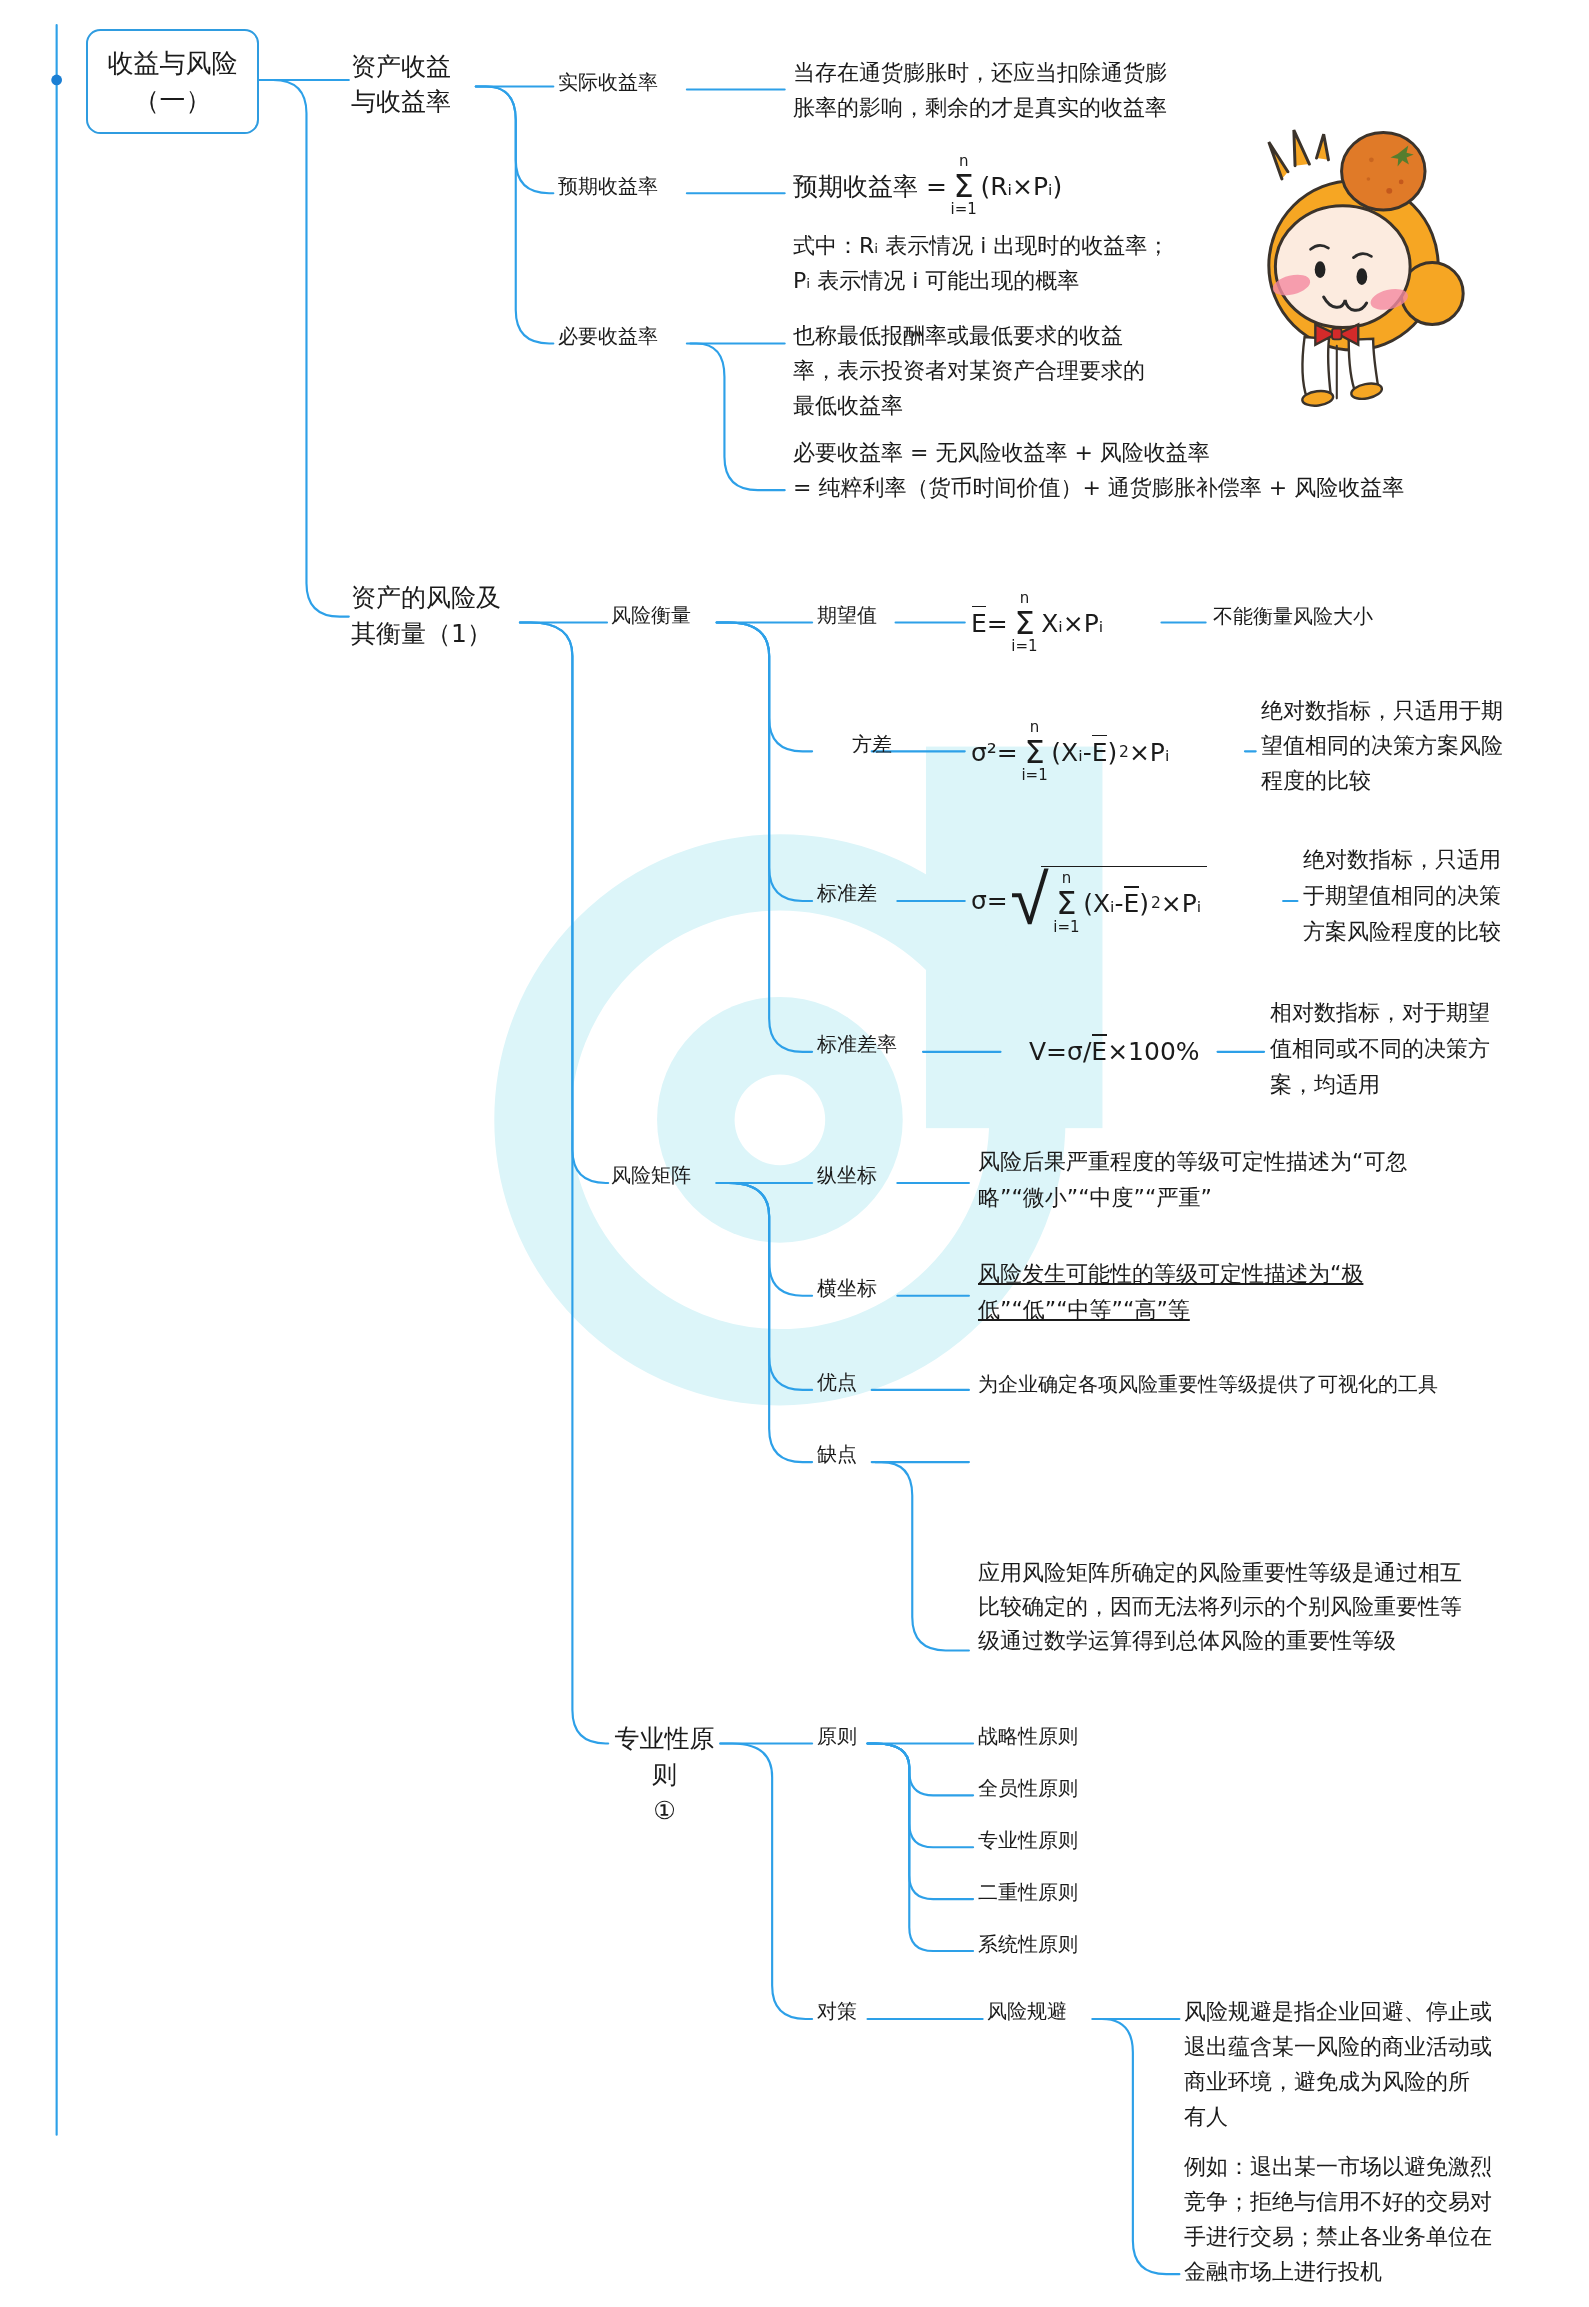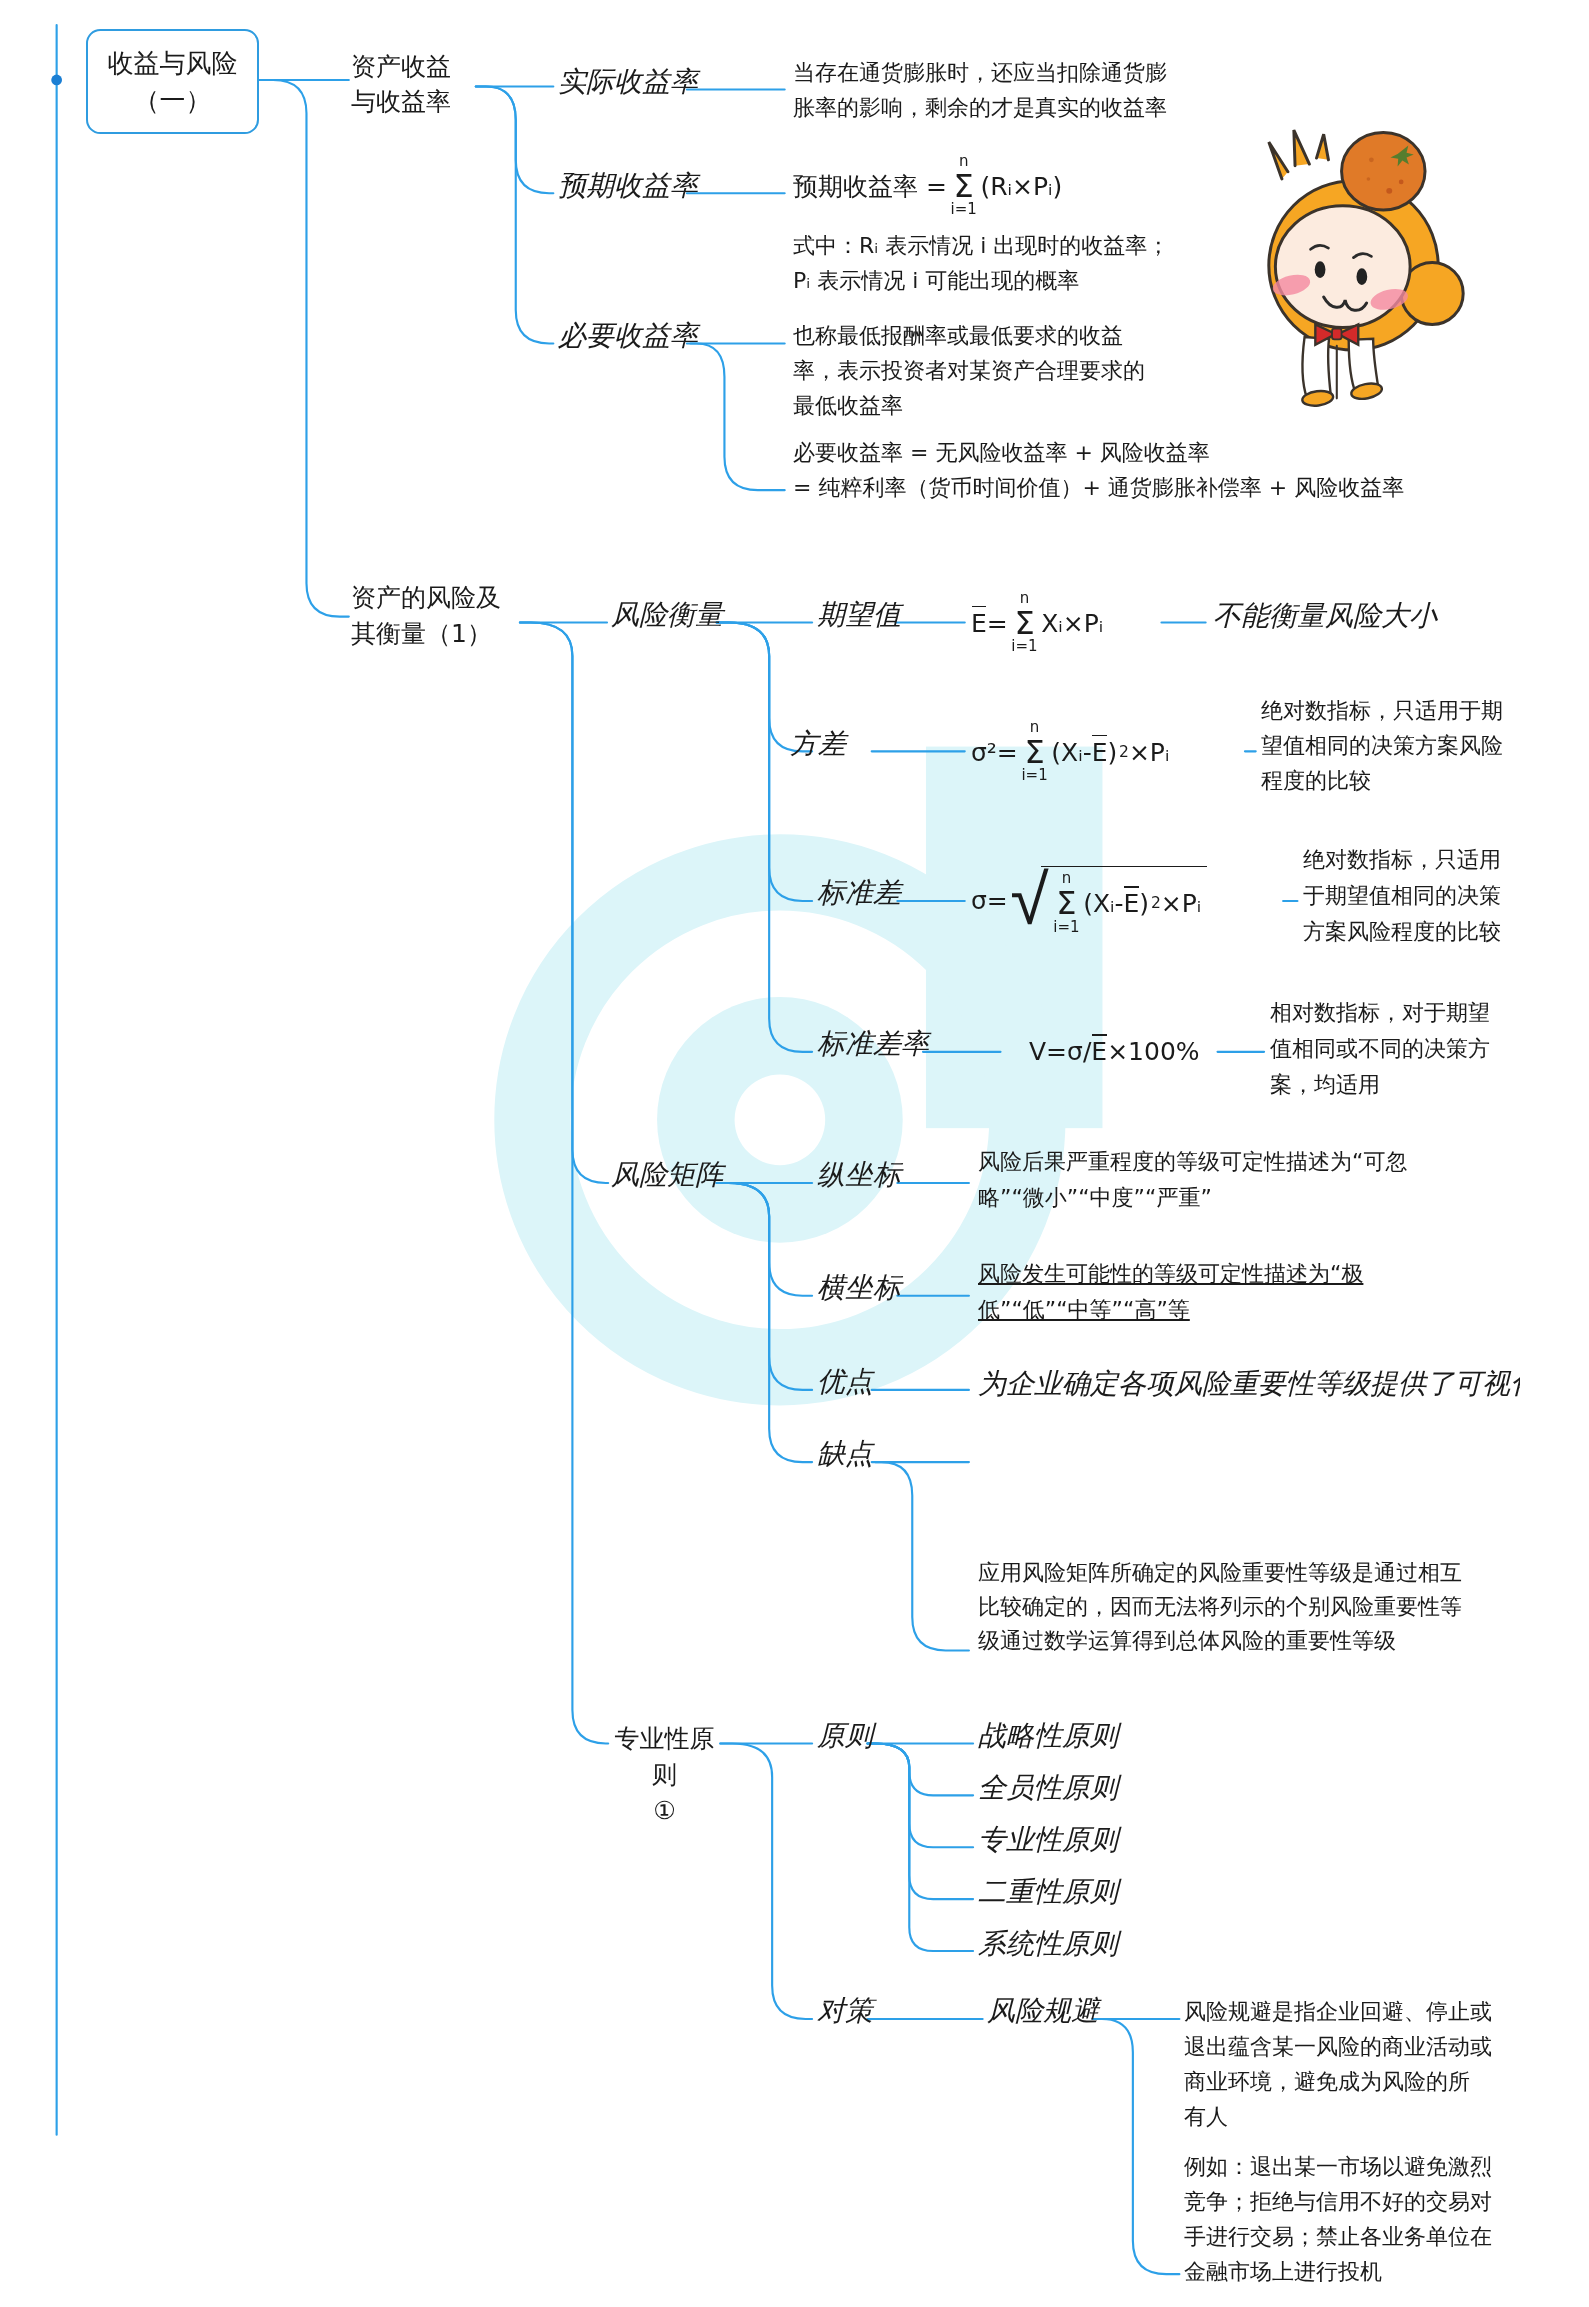--- a/index.html
+++ b/index.html
@@ -1,19 +1,19 @@
 <!DOCTYPE html>
 <html style="font-size:9.5px"><head>
 <meta charset="utf-8">
 <style>
   html,body{margin:0;padding:0;background:#fff;}
   #canvas{position:relative;width:1520px;height:2307px;background:#ffffff;overflow:hidden;
     font-family:"DejaVu Sans","Liberation Sans",sans-serif;color:#1b1b1b;}
   svg.layer{position:absolute;left:0;top:0;width:1589px;height:2307px;}
-  .lbl{position:absolute;font-size:28px;line-height:30px;white-space:nowrap;font-style:italic;}
+  .lbl{position:absolute;font-size:20px;line-height:30px;white-space:nowrap;}
   .txt{position:absolute;font-size:22px;line-height:35px;white-space:pre-line;}
   .lh60{line-height:36px;} .lh57{line-height:34px;}
   .rootbox{position:absolute;left:86px;top:29px;width:169px;height:101px;
     border:2.4px solid #2f9ce0;border-radius:14.3px;display:flex;flex-direction:column;
     align-items:center;justify-content:center;font-size:26px;line-height:36px;background:#fff;}
   .two{position:absolute;font-size:25px;line-height:35px;white-space:pre-line;}
   .center{text-align:center;}
   .formula{position:absolute;display:flex;align-items:center;font-size:25px;white-space:nowrap;}
   .sig{display:inline-flex;flex-direction:column;align-items:center;line-height:1;margin:0 3.6px;}
   .sig .s-top,.sig .s-bot{font-size:15px;line-height:1.05;}
@@ -166,21 +166,21 @@
     <span>=</span>
     <span class="sig">
       <span class="s-top">n</span>
       <span class="s-mid">Σ</span>
       <span class="s-bot">i=1</span>
     </span>
     <span>Xᵢ×Pᵢ</span>
   </div>
   <div class="lbl" style="left:1213px;top:601px;">不能衡量风险大小</div>
 
-  <div class="lbl" style="left:790px;top:729px;">方差</div>
+  <div class="lbl" style="left:852px;top:729px;">方差</div>
   <div class="formula" style="left:971px;top:716px;height:72px;">
     <span>σ²=</span>
     <span class="sig">
       <span class="s-top">n</span>
       <span class="s-mid">Σ</span>
       <span class="s-bot">i=1</span>
     </span>
     <span>(Xᵢ-</span>
       <span class="ebar">E</span>
       <span>)</span>

